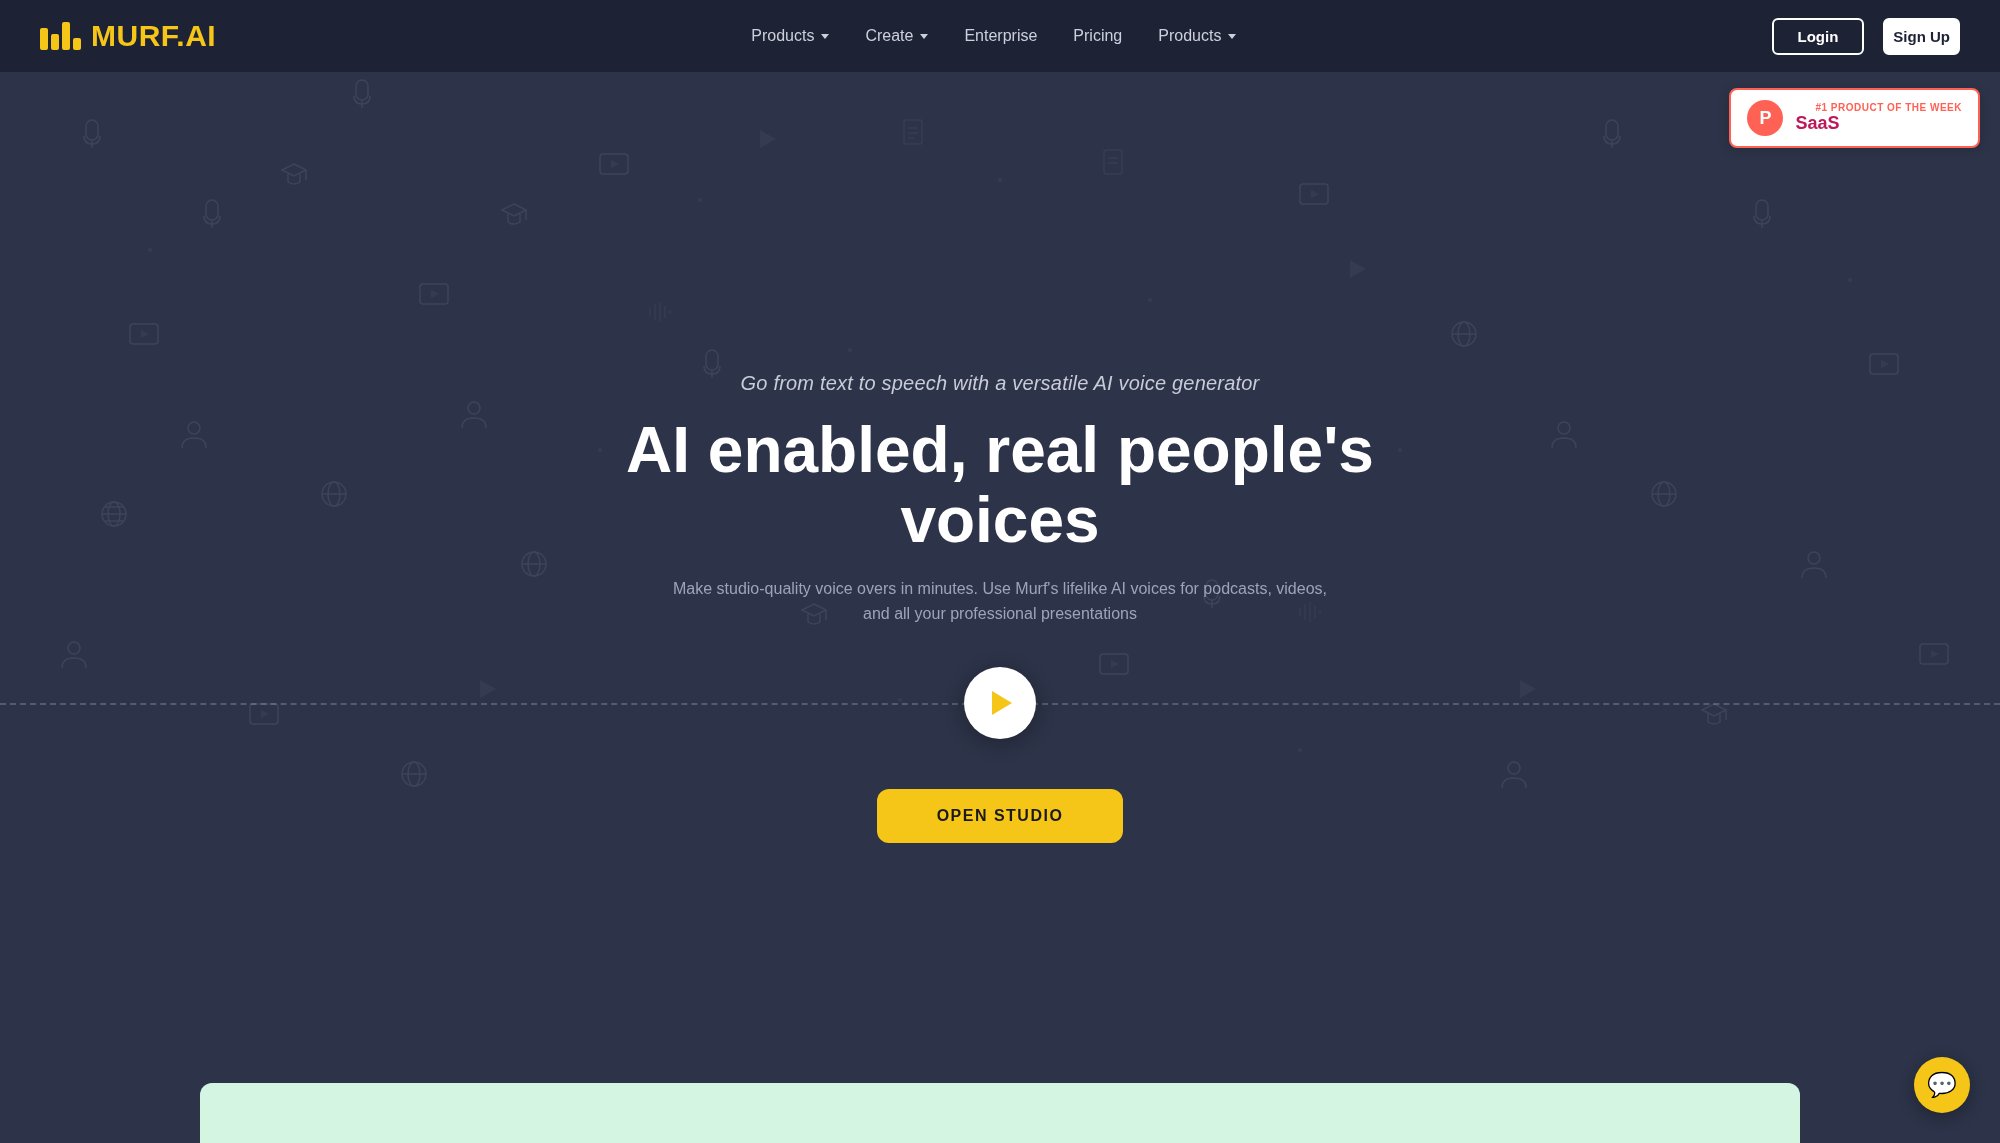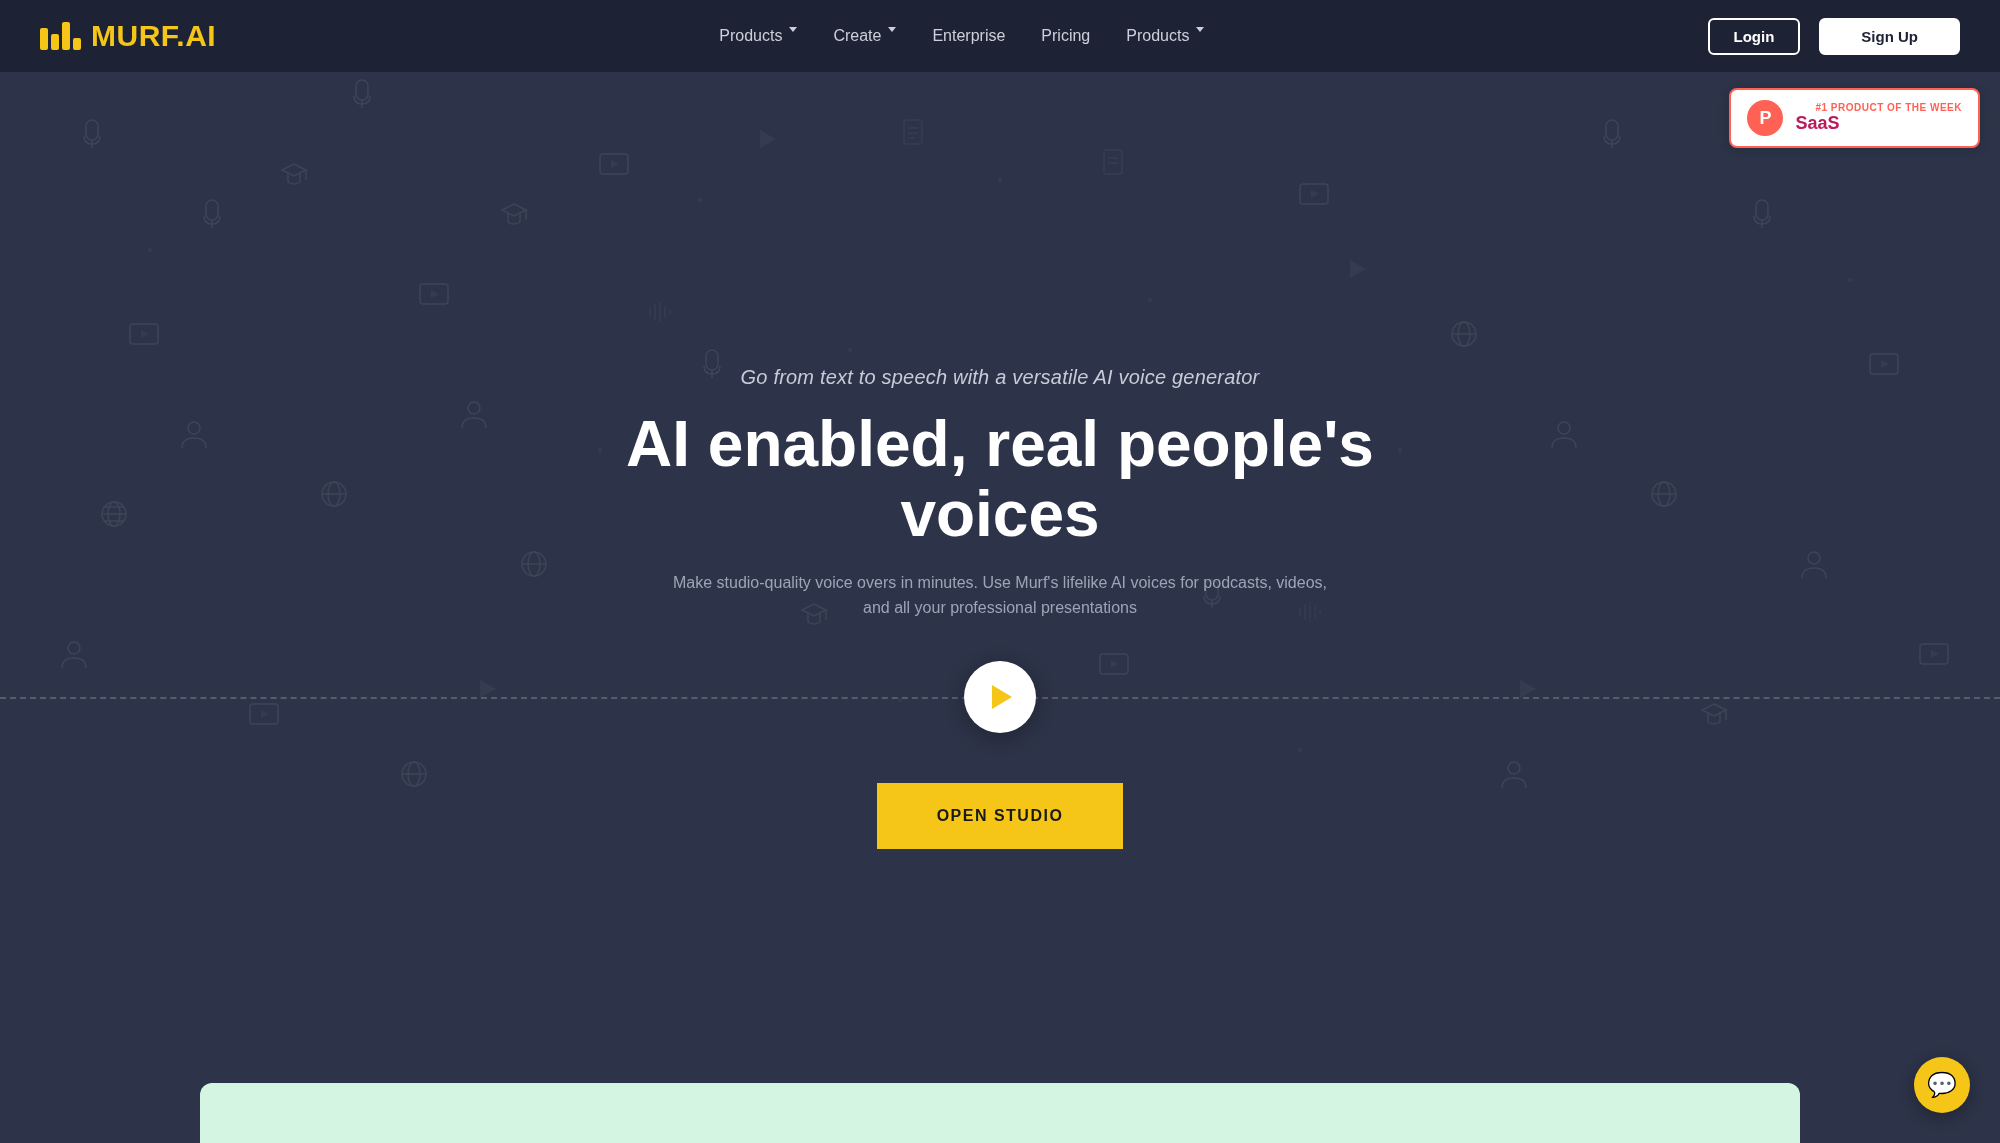--- a/index.html
+++ b/index.html
@@ -18,38 +18,38 @@
     .logo-bar-1 { width: 8px; height: 22px; }
     .logo-bar-2 { width: 8px; height: 16px; }
     .logo-bar-3 { width: 8px; height: 28px; }
     .logo-bar-4 { width: 8px; height: 12px; }
     .logo-text { color: #fff; font-size: 30px; font-weight: 700; letter-spacing: 0.5px; }
     .logo-text span { color: #f5c518; }
 
     .nav-links { display: flex; align-items: center; gap: 36px; }
     .nav-link {
       color: #cdd0db; font-size: 16px; font-weight: 500; cursor: pointer;
-      display: flex; align-items: flex-start; gap: 7px; text-decoration: none;
+      display: flex; align-items: center; gap: 7px; text-decoration: none;
     }
     .chevron-down {
       display: inline-block; width: 0; height: 0;
       border-left: 4px solid transparent;
       border-right: 4px solid transparent;
       border-top: 5px solid #cdd0db;
     }
 
     .nav-actions { display: flex; align-items: center; gap: 19px; }
     .btn-login {
       color: #fff; border: 2px solid #fff; background: transparent;
       padding: 8px 24px; border-radius: 6px; font-size: 15px; font-weight: 600;
       cursor: pointer;
     }
     .btn-signup {
       color: #1e2235; background: #fff; border: 2px solid #fff;
-      padding: 8px 40px; border-radius: 6px; font-size: 15px; font-weight: 600;
+      padding: 8px 8px; border-radius: 6px; font-size: 15px; font-weight: 600;
       cursor: pointer;
     }
 
     
     .hero {
       position: relative; min-height: 100vh;
       background: #2d3348;
       display: flex; flex-direction: column; align-items: center;
       justify-content: center; text-align: center;
       overflow: hidden; padding-top: 72px;
@@ -93,22 +93,22 @@
     .play-triangle {
       width: 0; height: 0;
       border-top: 12px solid transparent;
       border-bottom: 12px solid transparent;
       border-left: 20px solid #f5c518;
       margin-left: 4px;
     }
 
     .btn-open-studio {
       background: #f5c518; color: #1a1a1a;
-      border: none; border-radius: 0;
-      padding: 24px 60px; font-size: 16px; font-weight: 800;
+      border: none; border-radius: 12px;
+      padding: 18px 60px; font-size: 16px; font-weight: 800;
       letter-spacing: 1.5px; cursor: pointer;
       margin-top: 10px;
     }
 
     
     .ph-badge {
       position: fixed; top: 88px; right: 20px; z-index: 50;
       background: #fff; border: 2px solid #ff6154;
       border-radius: 8px; padding: 10px 16px;
       display: flex; align-items: center; gap: 12px;

